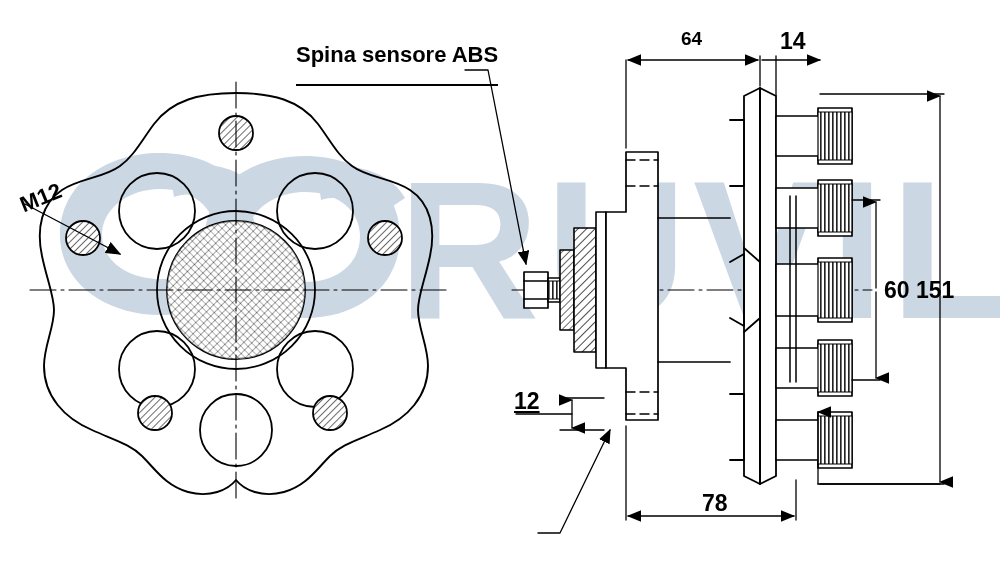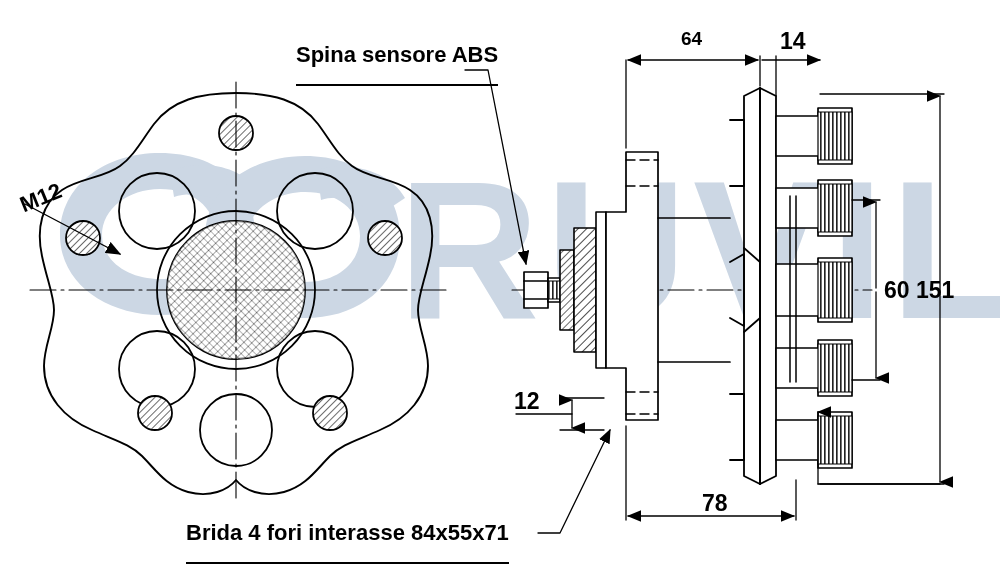--- a/index.html
+++ b/index.html
@@ -251,28 +251,27 @@
         <path d="M465,70 L488,70 L526,264" marker-end="url(#ar)"></path>
 
         <path d="M538,533 L560,533 L610,430" marker-end="url(#ar)"></path>
       </g>
 
     </g>
   </svg>
 
   <div class="lbl lbl-u" style="left:296px;top:42px;font-size:22px;">Spina sensore ABS</div>
 
-  <div class="lbl lbl-u" style="left:186px;top:520px;font-size:22px;">Brida 4 fori interasse 84x55x71</div>
 
   <div class="dimtxt" style="left:26px;top:192px;font-size:22px;transform:rotate(-22deg);transform-origin:left bottom;">M12</div>
 
 
   <div class="dimtxt" style="left:681px;top:28px;font-size:19px;">64</div>
 
   <div class="dimtxt" style="left:780px;top:28px;font-size:23px;">14</div>
 
-  <div class="dimtxt" style="left:514px;top:388px;font-size:23px;">12</div>
+  <div class="dimtxt" style="left:514px;top:388px;font-size:23px;text-decoration:underline;">12</div>
 
   <div class="dimtxt" style="left:702px;top:490px;font-size:23px;">78</div>
 
   <div class="dimtxt" style="left:884px;top:277px;font-size:23px;">60 151</div>
 
 </div>
 
 </body></html>

